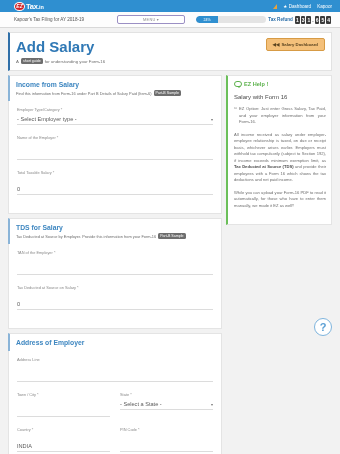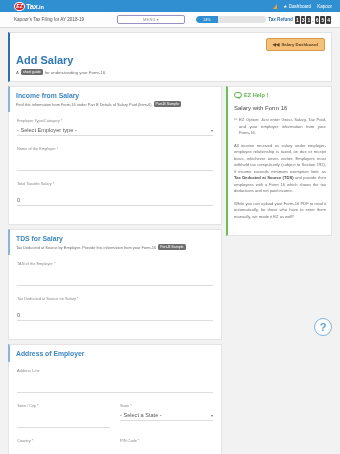--- a/index.html
+++ b/index.html
@@ -72,21 +72,21 @@
   
   .content { padding: 4px 8px 0 8px; }
   .card {
     background: #ffffff; border: 1px solid #e2e2e2;
   }
   .head-card {
     border-left: 2px solid #2f6fa8;
     display: flex; align-items: flex-start; justify-content: space-between;
     padding: 5px 6px 6px 6px; margin-bottom: 4px;
   }
-  .page-title { color: #2f78b5; font-size: 11px; font-weight: bold; margin-top: 16px; }
+  .page-title { color: #2f78b5; font-size: 15px; font-weight: bold; }
   .page-sub { font-size: 4.3px; color: #6d6d6d; margin-top: 3px; display: flex; align-items: center; gap: 2px;}
   .dark-badge {
     background: #6e6e6e; color: #ffffff; font-size: 3.6px;
     padding: 1px 2px; border-radius: 1.5px; white-space: nowrap;
   }
   .btn-orange {
     background: #f4c07a; border: 1px solid #d79b45; border-radius: 2px;
     color: #5b4420; font-size: 4.3px; font-weight: bold;
     padding: 3px 6px; display: flex; align-items: center; gap: 2px; white-space: nowrap;
   }

